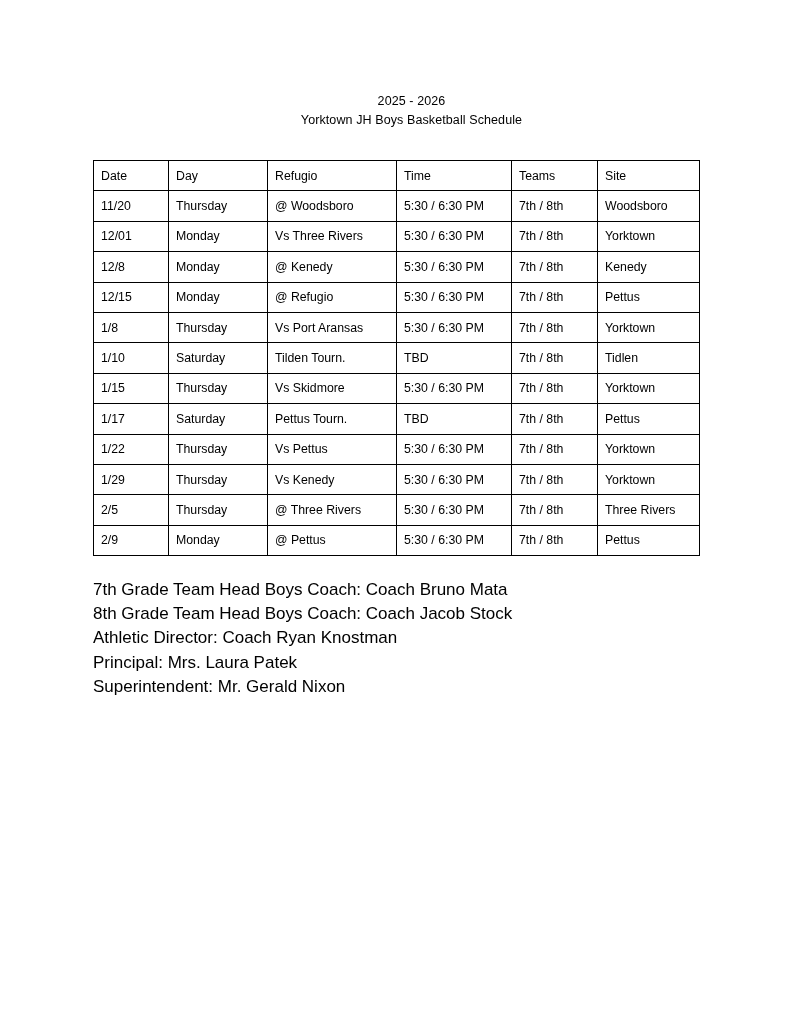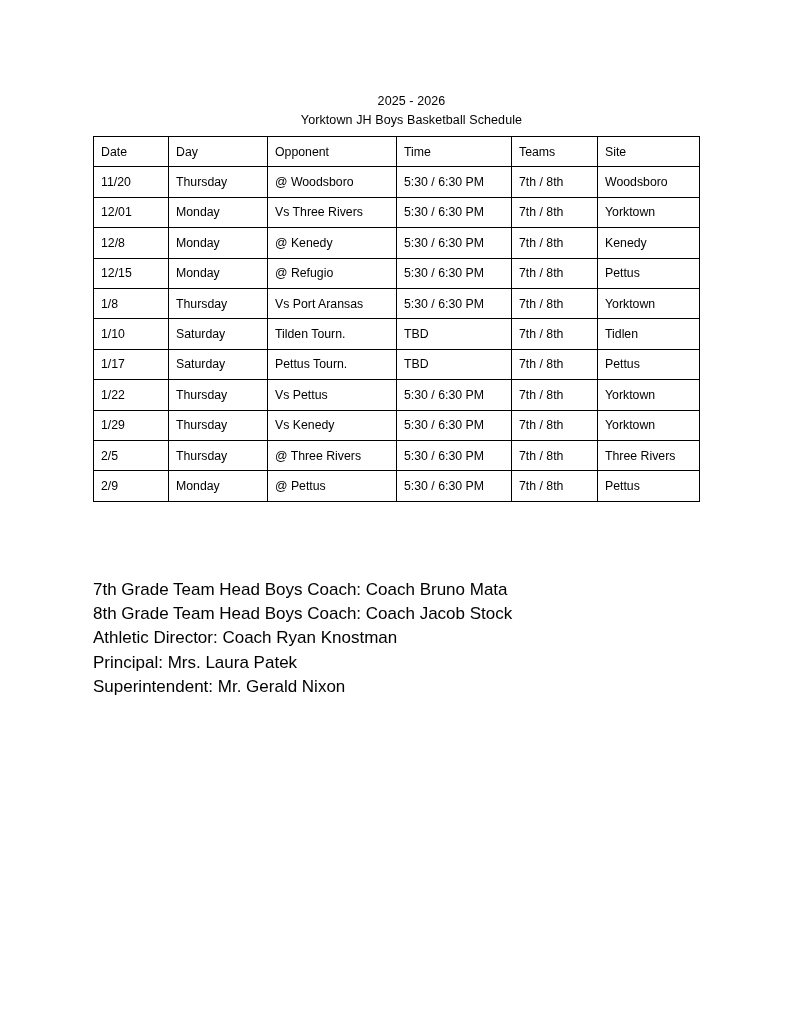--- a/index.html
+++ b/index.html
@@ -37,21 +37,21 @@
     font-size: 12.5px;
     line-height: 19px;
     letter-spacing: 0.1px;
     white-space: pre;
   }
 
   
   .table-wrap {
     position: absolute;
     left: 93px;
-    top: 136px;
+    top: 160px;
     width: 606px;
   }
   table.schedule {
     border-collapse: collapse;
     table-layout: fixed;
     width: 606px;
     font-size: 12.3px;
   }
   table.schedule th,
   table.schedule td {
@@ -102,21 +102,21 @@
         <col class="c-day">
         <col class="c-opp">
         <col class="c-time">
         <col class="c-teams">
         <col class="c-site">
       </colgroup>
       <thead>
         <tr>
           <th>Date</th>
           <th>Day</th>
-          <th>Opponent</th>
+          <th>Refugio</th>
           <th>Time</th>
           <th>Teams</th>
           <th>Site</th>
         </tr>
       </thead>
       <tbody>
         <tr>
           <td>11/20</td>
           <td>Thursday</td>
           <td>@ Woodsboro</td>
@@ -156,20 +156,28 @@
           <td>7th / 8th</td>
           <td>Yorktown</td>
         </tr>
         <tr>
           <td>1/10</td>
           <td>Saturday</td>
           <td>Tilden Tourn.</td>
           <td>TBD</td>
           <td>7th / 8th</td>
           <td>Tidlen</td>
+        </tr>
+        <tr>
+          <td>1/15</td>
+          <td>Thursday</td>
+          <td>Vs Skidmore</td>
+          <td>5:30 / 6:30 PM</td>
+          <td>7th / 8th</td>
+          <td>Yorktown</td>
         </tr>
         <tr>
           <td>1/17</td>
           <td>Saturday</td>
           <td>Pettus Tourn.</td>
           <td>TBD</td>
           <td>7th / 8th</td>
           <td>Pettus</td>
         </tr>
         <tr>

